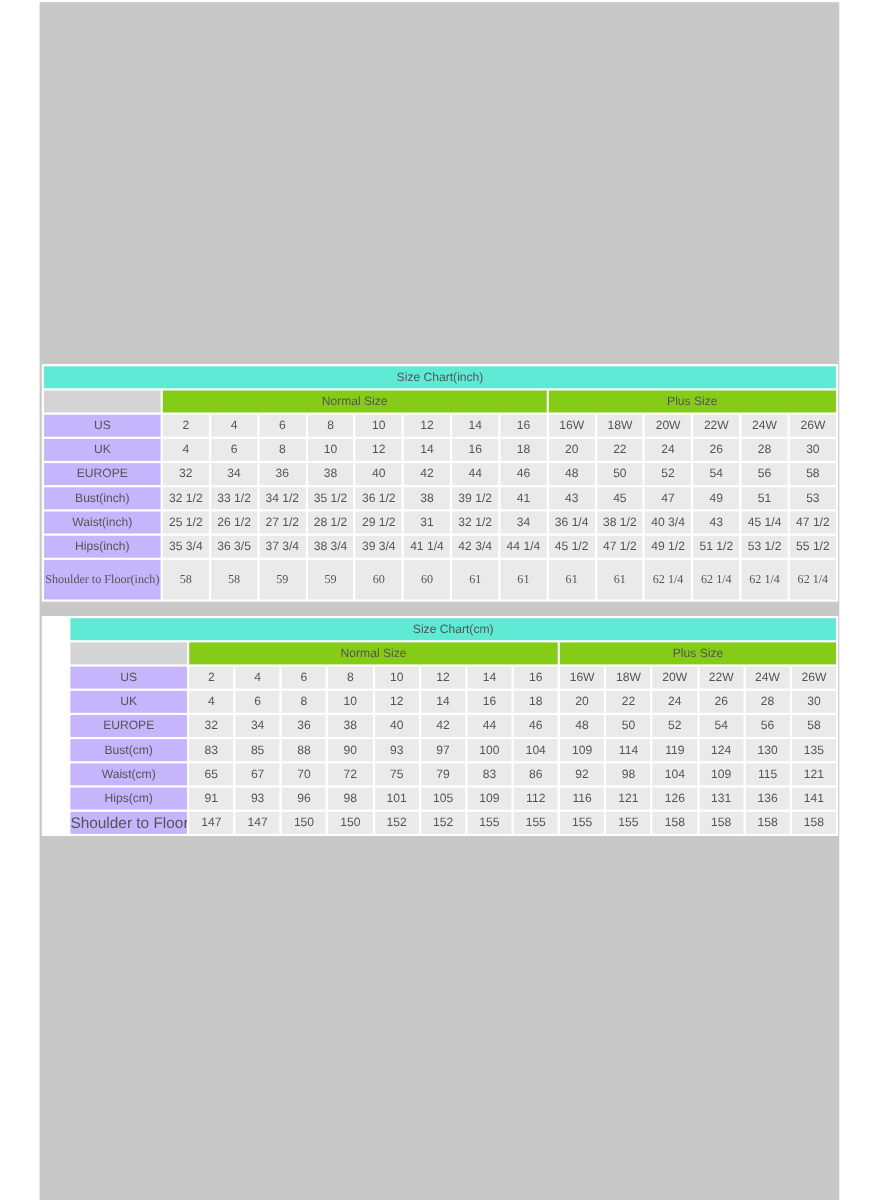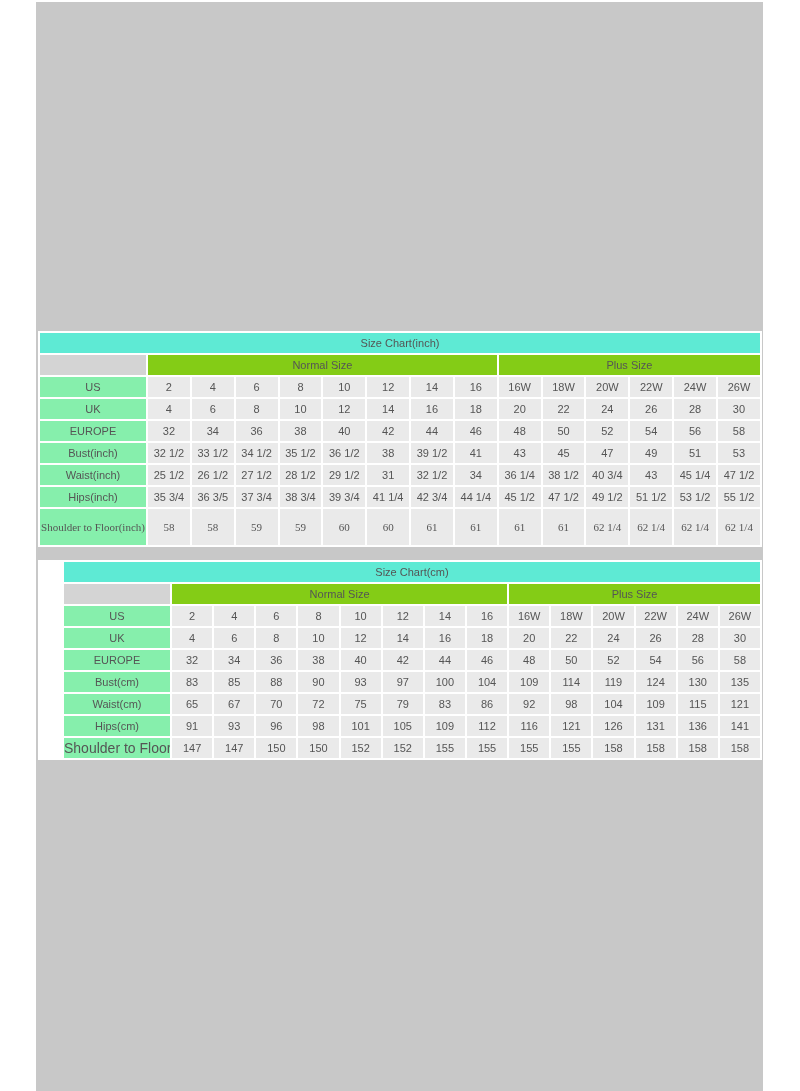--- a/index.html
+++ b/index.html
@@ -31,21 +31,21 @@
     vertical-align:middle;
     padding:0;
     overflow:hidden;
   }
   .size-table tr { height:20px; }
   .size-table tr.tall { height:36px;font-family:Liberation Serif, serif; }
 
   .title-cell   { background:#5eead4; font-size:12px; color:#4f4f4f; }
   .corner-cell  { background:#d4d4d4; }
   .group-cell   { background:#84cc16; }
-  .label-cell   { background:#86efac; white-space:nowrap; }
+  .label-cell   { background:#c4b5fd; white-space:nowrap; }
   .label-cell.small { font-size:14px; }
   tr.tall .label-cell { white-space:normal; }
   .data-cell    { background:#eaeaea; }
 </style>
 </head>
 <body>
 
 <div class="page">
   <div class="gray-field">
     <div class="charts-host">

